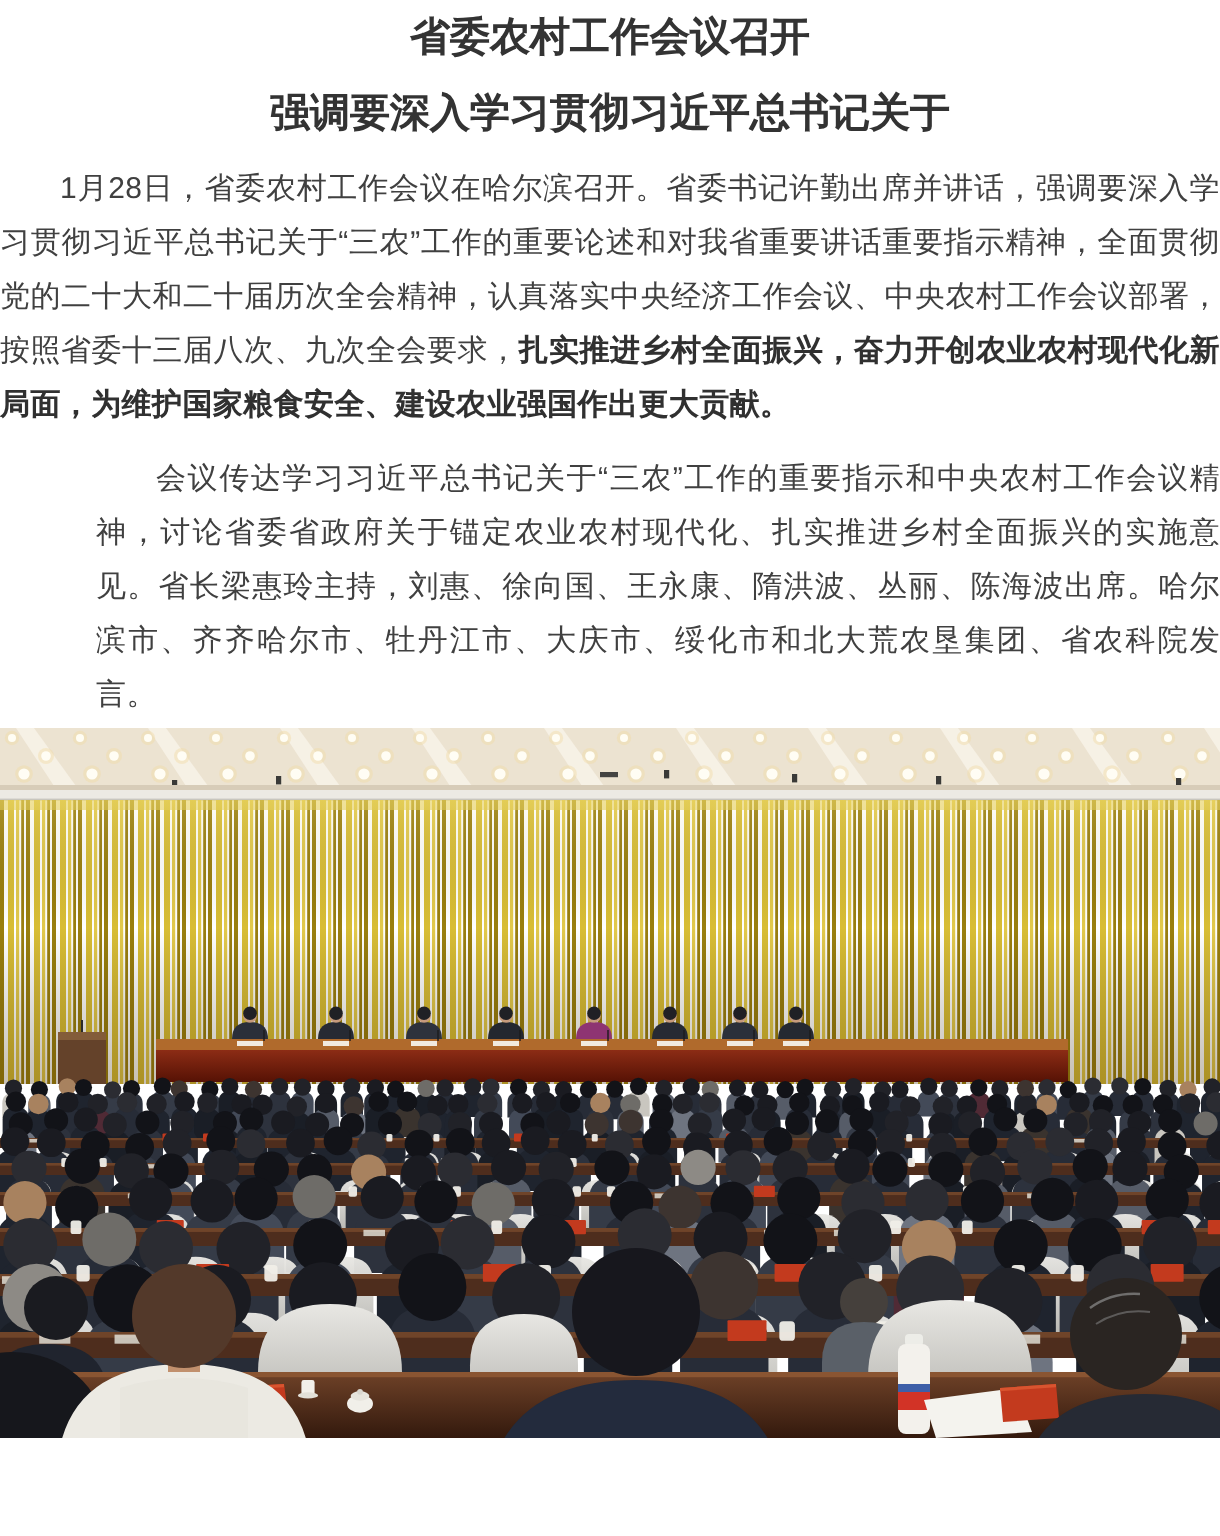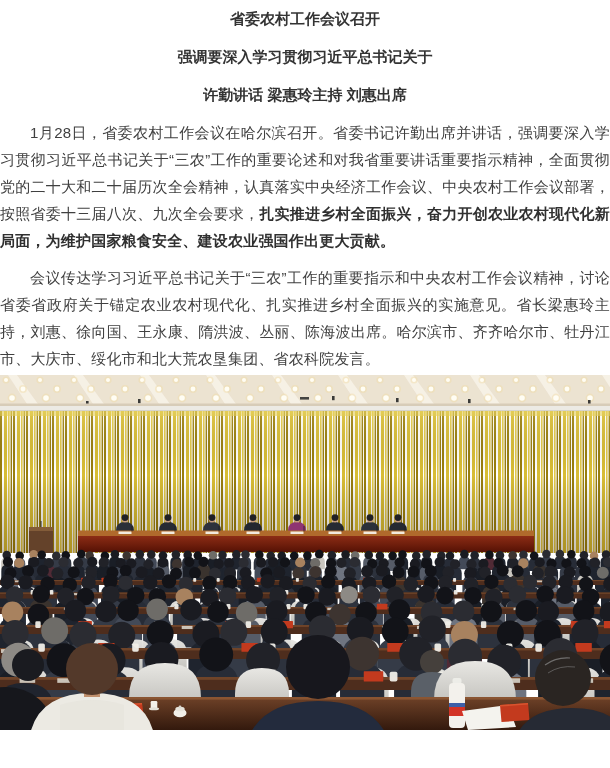--- a/index.html
+++ b/index.html
@@ -1,37 +1,36 @@
 <!DOCTYPE html>
 <html><head>
 <meta charset="utf-8">
 <style>
   html,body{margin:0;padding:0;background:#ffffff;}
   body{width:610px;height:768px;overflow:hidden;
        font-family:"Liberation Sans","DejaVu Sans",sans-serif;}
   .article{width:610px;}
   .title-block{padding-top:0;}
-  .title-line{font-size:15px;font-weight:700;color:#333333;text-align:center;
+  .title-line{font-size:20px;font-weight:700;color:#333333;text-align:center;
               line-height:38px;white-space:nowrap;}
   p.body-para{margin:0;font-size:15px;line-height:27px;color:#404040;
               text-align:justify;text-indent:2em;letter-spacing:.2px;}
   #para1{margin-top:5px;}
-  #para2{margin-top:10px;}
+  #para2{margin-top:10px;margin-left:48px;}
   p.body-para b{font-weight:700;color:#303030;}
   .photo-wrap{margin-top:3px;width:610px;height:355px;overflow:hidden;}
   svg{display:block;}
 </style>
 </head>
 <body>
 
 <div class="article">
   <div class="title-block">
     <div class="title-line">省委农村工作会议召开</div>
     <div class="title-line">强调要深入学习贯彻习近平总书记关于</div>
-    <div class="title-line">许勤讲话 梁惠玲主持 刘惠出席</div>
   </div>
 
   <p class="body-para" id="para1"><span>1月28日，省委农村工作会议在哈尔滨召开。省委书记许勤出席并讲话，强调要深入学习贯彻习近平总书记关于“三农”工作的重要论述和对我省重要讲话重要指示精神，全面贯彻党的二十大和二十届历次全会精神，认真落实中央经济工作会议、中央农村工作会议部署，按照省委十三届八次、九次全会要求，</span><b>扎实推进乡村全面振兴，奋力开创农业农村现代化新局面，为维护国家粮食安全、建设农业强国作出更大贡献。</b></p>
 
   <p class="body-para" id="para2"><span>会议传达学习习近平总书记关于“三农”工作的重要指示和中央农村工作会议精神，讨论省委省政府关于锚定农业农村现代化、扎实推进乡村全面振兴的实施意见。省长梁惠玲主持，刘惠、徐向国、王永康、隋洪波、丛丽、陈海波出席。哈尔滨市、齐齐哈尔市、牡丹江市、大庆市、绥化市和北大荒农垦集团、省农科院发言。</span></p>
 
   <div class="photo-wrap">
     <svg id="photo-svg" viewBox="0 0 610 355" width="610" height="355" xmlns="http://www.w3.org/2000/svg">
         <defs>
           <linearGradient id="chairG" x1="0" y1="0" x2="0" y2="1">

